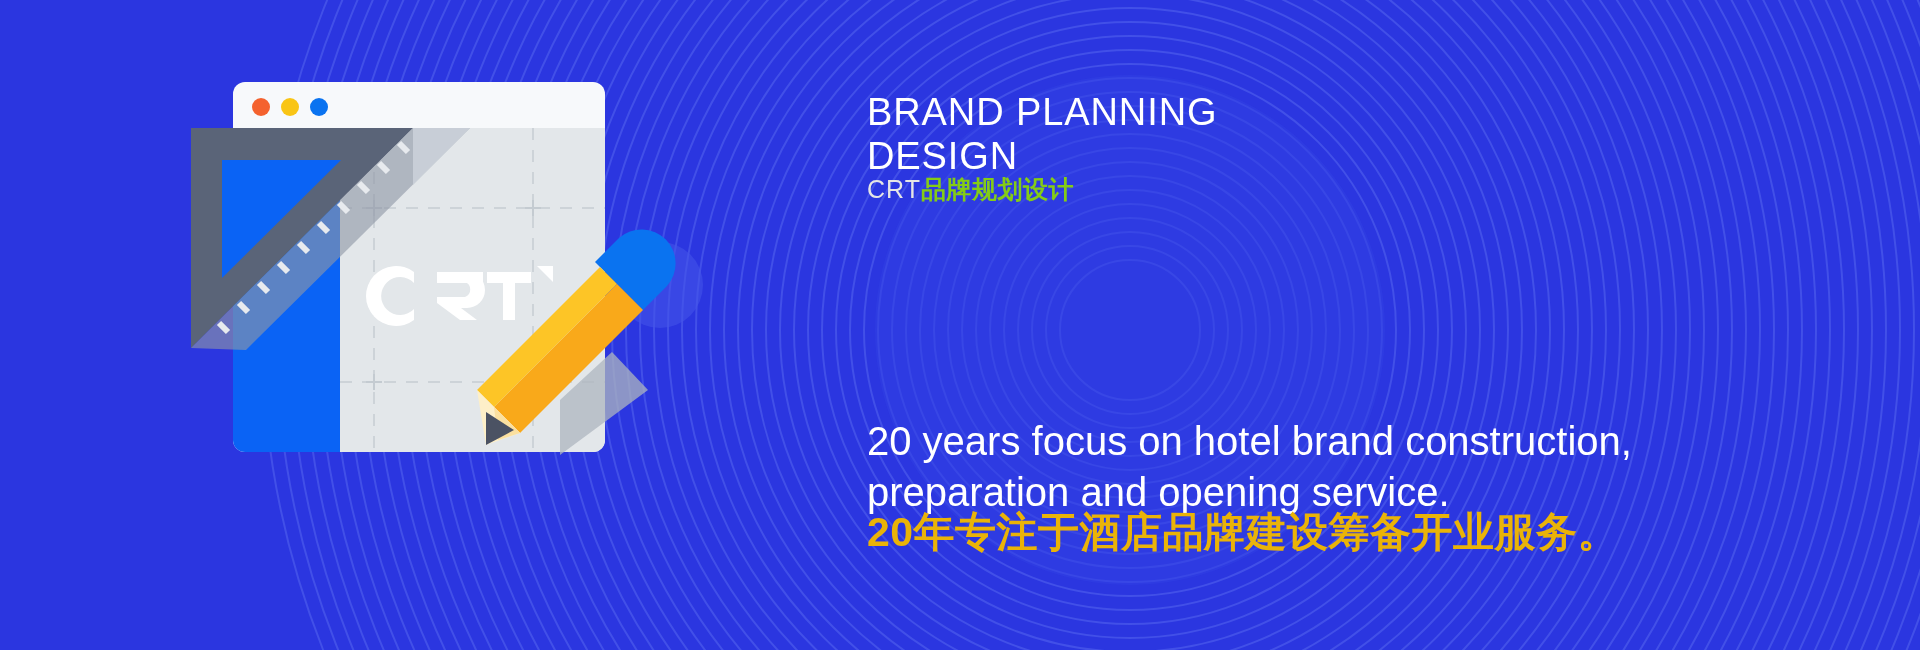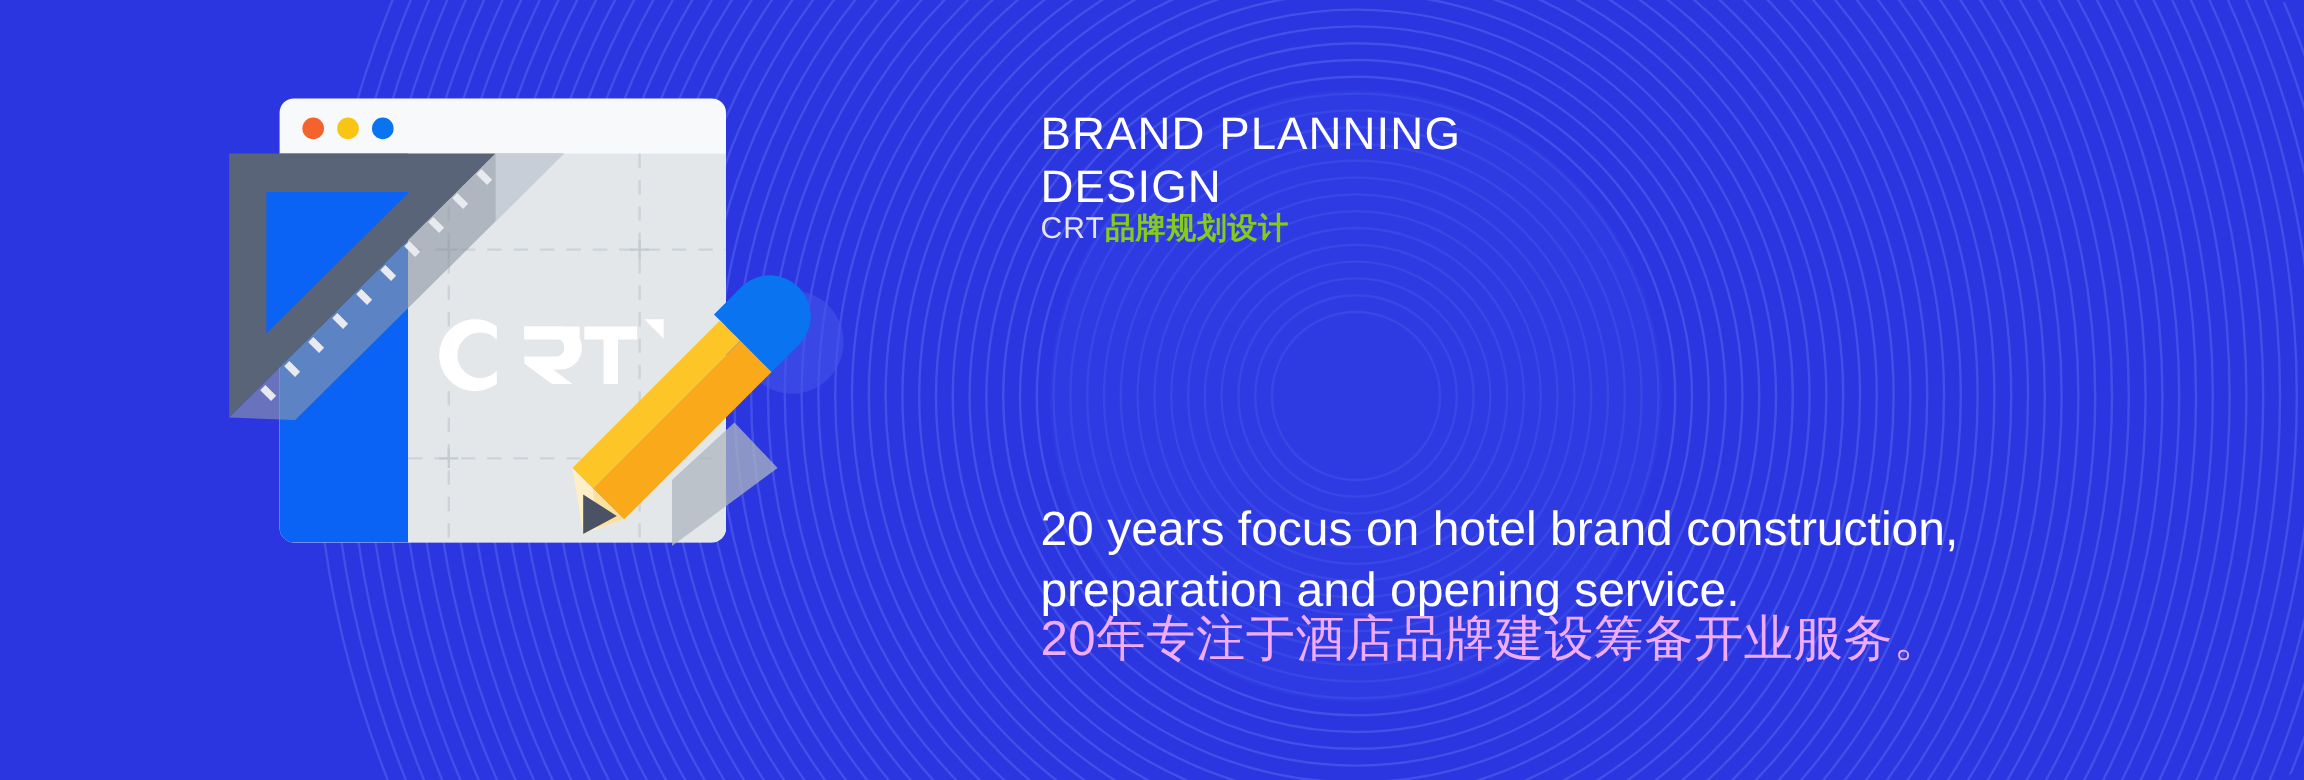--- a/index.html
+++ b/index.html
@@ -7,21 +7,20 @@
     padding: 0;
     background: #2b36e0;
   }
   #banner {
     position: relative;
     width: 1920px;
     height: 650px;
     overflow: hidden;
     background: #2b36e0;
     font-family: "Liberation Sans", "DejaVu Sans", sans-serif;
-    border-radius: 26px;
   }
 
   
   .rings-wrap {
     position: absolute;
     inset: 0;
     overflow: hidden;
     pointer-events: none;
   }
   .rings-wrap svg { display: block; }
@@ -80,24 +79,24 @@
     color: #ffffff;
     font-size: 40px;
     line-height: 1.27;
     font-weight: 400;
     white-space: pre-line;
   }
   .tagline-cn {
     position: absolute;
     left: 10px;
     top: 508px;
-    color: #f0abfc;
+    color: #eab308;
     font-size: 41px;
     line-height: 1.2;
-    font-weight: 400;
+    font-weight: 700;
     letter-spacing: 0.5px;
     white-space: nowrap;
   }
 </style>
 </head>
 <body>
 
 <div id="banner">
 
   <div class="rings-wrap">

